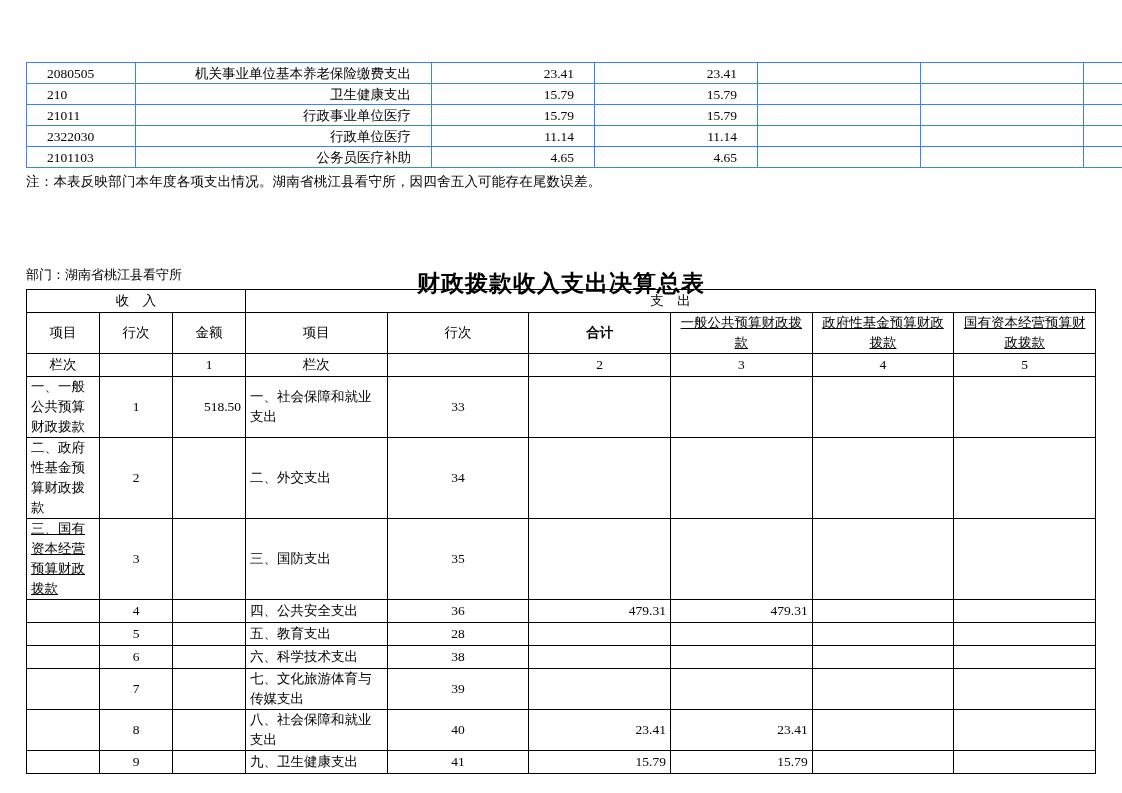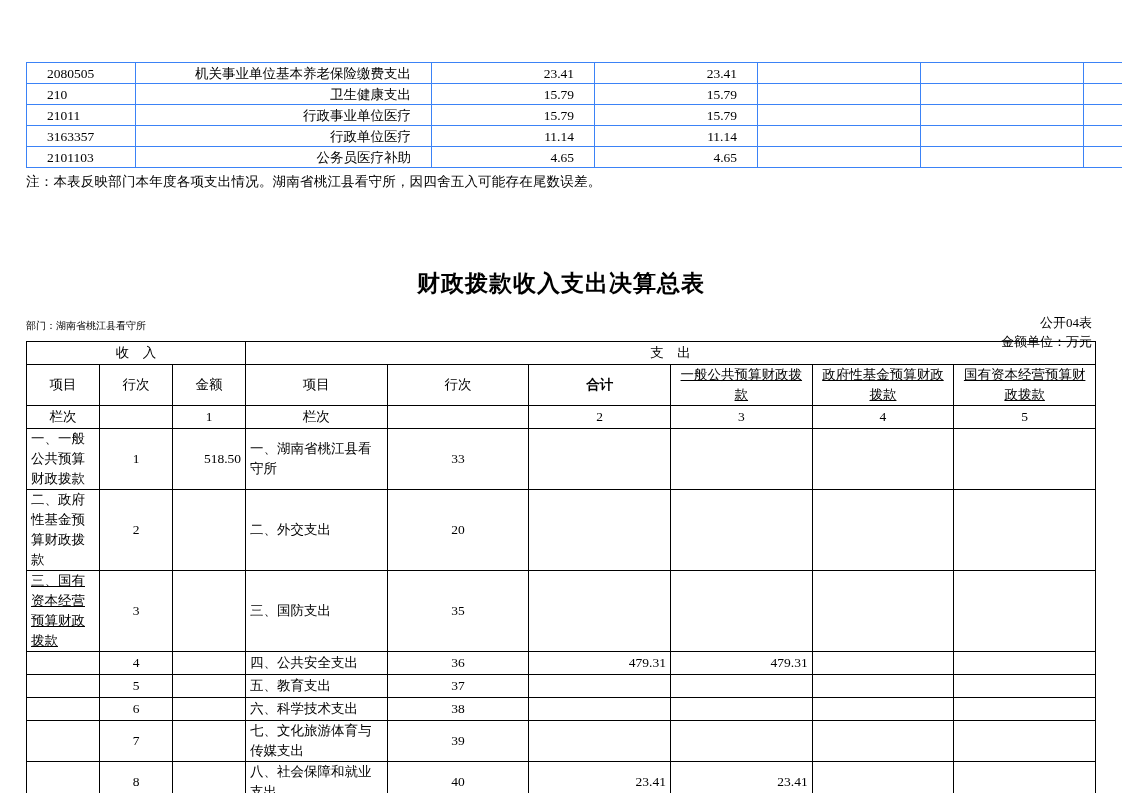--- a/index.html
+++ b/index.html
@@ -62,24 +62,23 @@
     letter-spacing: 1px;
   }
   .meta-right {
     text-align: right;
     font-size: 13px;
     line-height: 19px;
     margin-top: 14px;
     padding-right: 4px;
   }
   .meta-left {
-    font-size: 10px;
+    font-size: 13px;
     margin-top: -34px;
     line-height: 19px;
-    font-family: Liberation Mono, monospace;
   }
 
   
   .main-table {
     border-collapse: collapse;
     table-layout: fixed;
     width: 1070px;
     margin-top: 5px;
     font-size: 13.5px;
   }
@@ -141,21 +140,21 @@
         <td class="c-code">21011</td>
         <td class="c-name">行政事业单位医疗</td>
         <td class="c-num">15.79</td>
         <td class="c-num">15.79</td>
         <td class="c-blank"></td>
         <td class="c-blank"></td>
         <td class="c-blank"></td>
         <td class="c-blank"></td>
       </tr>
       <tr>
-        <td class="c-code">3163357</td>
+        <td class="c-code">2322030</td>
         <td class="c-name">行政单位医疗</td>
         <td class="c-num">11.14</td>
         <td class="c-num">11.14</td>
         <td class="c-blank"></td>
         <td class="c-blank"></td>
         <td class="c-blank"></td>
         <td class="c-blank"></td>
       </tr>
       <tr>
         <td class="c-code">2101103</td>
@@ -167,24 +166,20 @@
         <td class="c-blank"></td>
         <td class="c-blank"></td>
       </tr>
     </tbody>
   </table>
 
   <div class="note">注：本表反映部门本年度各项支出情况。湖南省桃江县看守所，因四舍五入可能存在尾数误差。</div>
 
   <div class="doc-title">财政拨款收入支出决算总表</div>
 
-  <div class="meta-right">
-    <div>公开04表</div>
-    <div>金额单位：万元</div>
-  </div>
   <div class="meta-left">部门：湖南省桃江县看守所</div>
 
   <table class="main-table">
     <tbody>
 
       <tr>
         <td class="ctr m1" colspan="3">收　入</td>
         <td class="ctr" colspan="6">支　出</td>
       </tr>
 
@@ -209,33 +204,33 @@
         <td class="ctr">2</td>
         <td class="ctr">3</td>
         <td class="ctr">4</td>
         <td class="ctr">5</td>
       </tr>
 
       <tr>
         <td class="lft">一、一般公共预算财政拨款</td>
         <td class="ctr">1</td>
         <td class="rgt">518.50</td>
-        <td class="lft">一、湖南省桃江县看守所</td>
+        <td class="lft">一、社会保障和就业支出</td>
         <td class="ctr">33</td>
         <td class="rgt"></td>
         <td class="rgt"></td>
         <td class="rgt"></td>
         <td class="rgt"></td>
       </tr>
       <tr>
         <td class="lft">二、政府性基金预算财政拨款</td>
         <td class="ctr">2</td>
         <td class="rgt"></td>
         <td class="lft">二、外交支出</td>
-        <td class="ctr">20</td>
+        <td class="ctr">34</td>
         <td class="rgt"></td>
         <td class="rgt"></td>
         <td class="rgt"></td>
         <td class="rgt"></td>
       </tr>
       <tr class="row-tall">
         <td class="lft wrap">三、国有资本经营预算财政拨款</td>
         <td class="ctr">3</td>
         <td class="rgt"></td>
         <td class="lft">三、国防支出</td>
@@ -254,21 +249,21 @@
         <td class="rgt">479.31</td>
         <td class="rgt">479.31</td>
         <td class="rgt"></td>
         <td class="rgt"></td>
       </tr>
       <tr>
         <td class="lft"></td>
         <td class="ctr">5</td>
         <td class="rgt"></td>
         <td class="lft">五、教育支出</td>
-        <td class="ctr">37</td>
+        <td class="ctr">28</td>
         <td class="rgt"></td>
         <td class="rgt"></td>
         <td class="rgt"></td>
         <td class="rgt"></td>
       </tr>
       <tr>
         <td class="lft"></td>
         <td class="ctr">6</td>
         <td class="rgt"></td>
         <td class="lft">六、科学技术支出</td>

